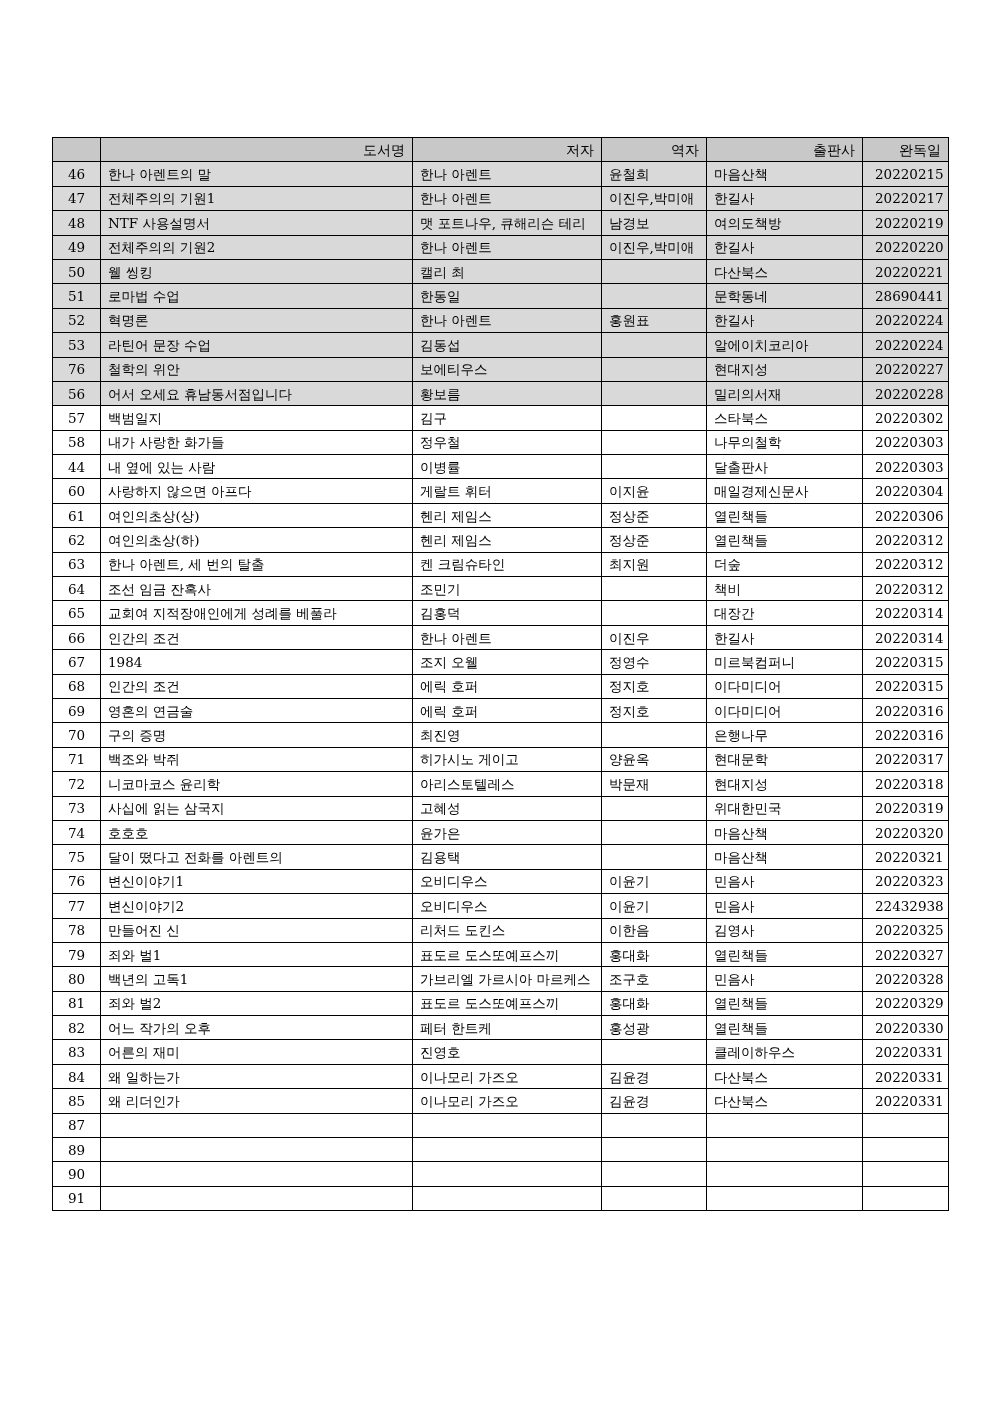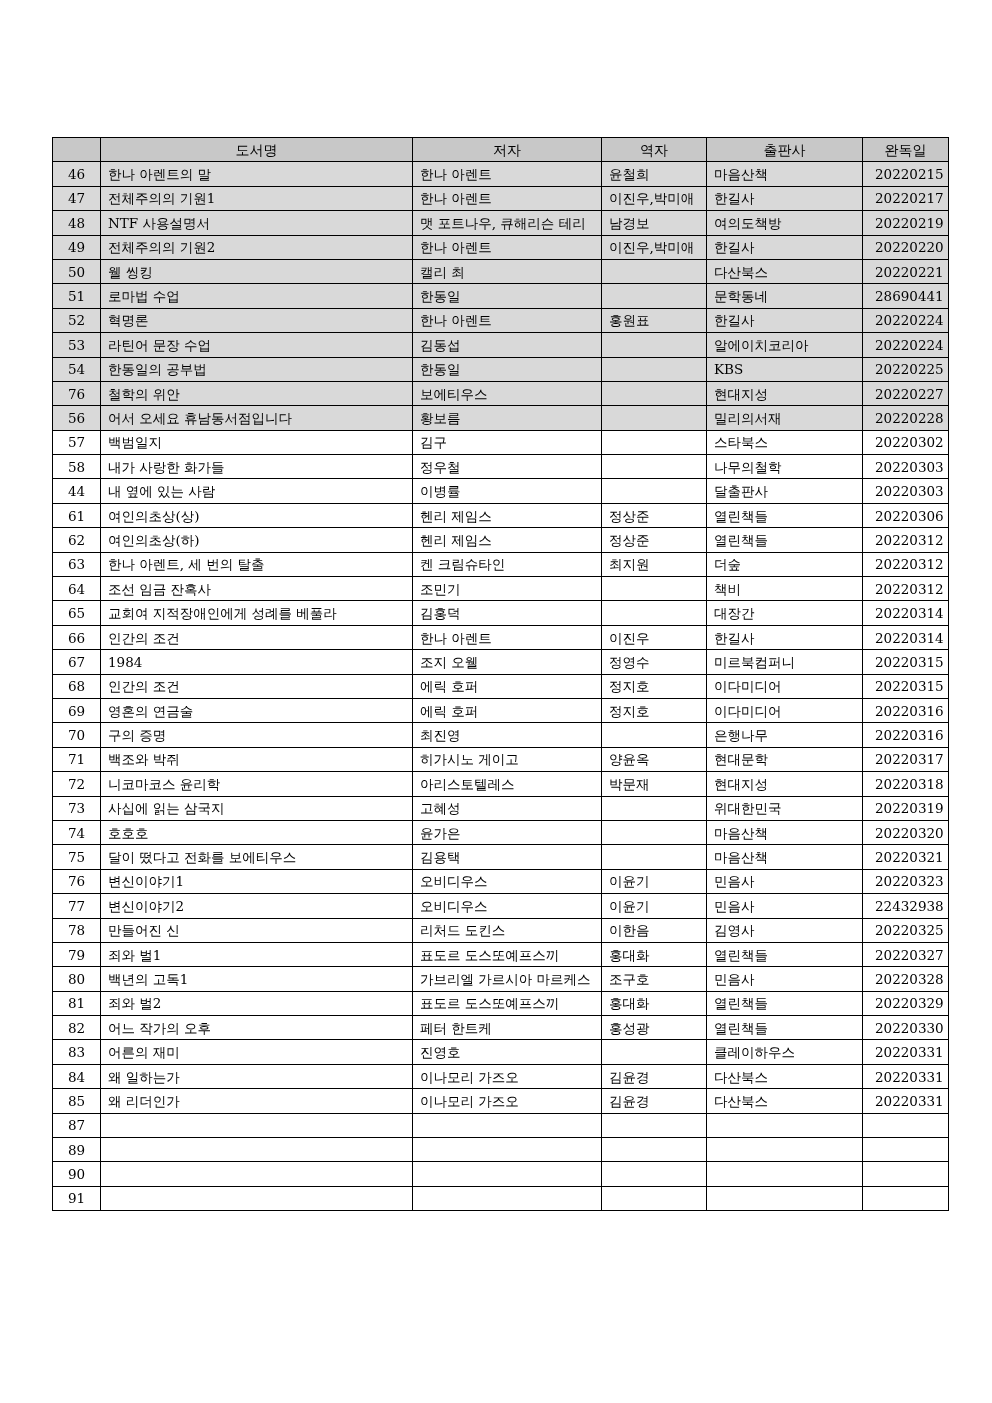--- a/index.html
+++ b/index.html
@@ -31,21 +31,21 @@
       border: 1px solid #000;
       height: 23.4px;
       padding: 0 7px;
       white-space: nowrap;
       overflow: hidden;
       line-height: 22px;
     }
     table.reading-log th {
       background: #c8c8c8;
       font-weight: normal;
-      text-align: center;
+      text-align: right;
       font-size: 14px;
     }
     table.reading-log td.num {
       text-align: center;
       padding: 0;
     }
     table.reading-log td.date {
       text-align: left;
       padding-left: 12px;
     }
@@ -144,28 +144,20 @@
         </tr>
         <tr class="shaded">
           <td class="num">53</td>
           <td>라틴어 문장 수업</td>
           <td>김동섭</td>
           <td></td>
           <td>알에이치코리아</td>
           <td class="date">20220224</td>
         </tr>
         <tr class="shaded">
-          <td class="num">54</td>
-          <td>한동일의 공부법</td>
-          <td>한동일</td>
-          <td></td>
-          <td>KBS</td>
-          <td class="date">20220225</td>
-        </tr>
-        <tr class="shaded">
           <td class="num">76</td>
           <td>철학의 위안</td>
           <td>보에티우스</td>
           <td></td>
           <td>현대지성</td>
           <td class="date">20220227</td>
         </tr>
         <tr class="shaded">
           <td class="num">56</td>
           <td>어서 오세요 휴남동서점입니다</td>
@@ -190,20 +182,28 @@
           <td>나무의철학</td>
           <td class="date">20220303</td>
         </tr>
         <tr class="plain">
           <td class="num">44</td>
           <td>내 옆에 있는 사람</td>
           <td>이병률</td>
           <td></td>
           <td>달출판사</td>
           <td class="date">20220303</td>
+        </tr>
+        <tr class="plain">
+          <td class="num">60</td>
+          <td>사랑하지 않으면 아프다</td>
+          <td>게랄트 휘터</td>
+          <td>이지윤</td>
+          <td>매일경제신문사</td>
+          <td class="date">20220304</td>
         </tr>
         <tr class="plain">
           <td class="num">61</td>
           <td>여인의초상(상)</td>
           <td>헨리 제임스</td>
           <td>정상준</td>
           <td>열린책들</td>
           <td class="date">20220306</td>
         </tr>
         <tr class="plain">
@@ -305,21 +305,21 @@
         <tr class="plain">
           <td class="num">74</td>
           <td>호호호</td>
           <td>윤가은</td>
           <td></td>
           <td>마음산책</td>
           <td class="date">20220320</td>
         </tr>
         <tr class="plain">
           <td class="num">75</td>
-          <td>달이 떴다고 전화를 보에티우스</td>
+          <td>달이 떴다고 전화를 아렌트의</td>
           <td>김용택</td>
           <td></td>
           <td>마음산책</td>
           <td class="date">20220321</td>
         </tr>
         <tr class="plain">
           <td class="num">76</td>
           <td>변신이야기1</td>
           <td>오비디우스</td>
           <td>이윤기</td>

